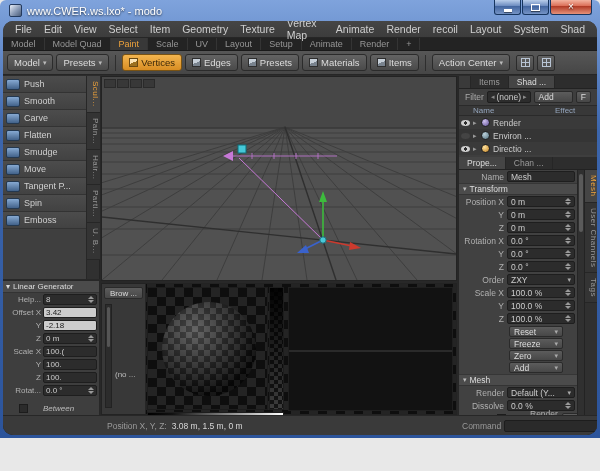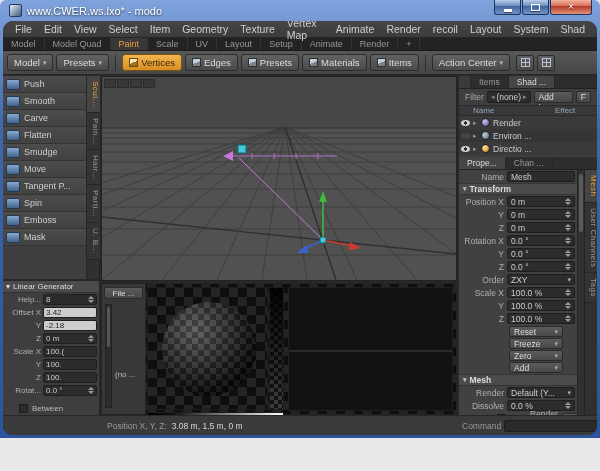--- a/index.html
+++ b/index.html
@@ -109,21 +109,21 @@
   .flab { width:48px; flex:none; text-align:right; font-size:8.5px; color:#b0b0b0; padding-right:3px; }
   .fwell { flex:1; display:flex; align-items:center; background:#2c2c2c; border:1px solid #1e1e1e;
            border-radius:2px; height:11px; font-size:8.5px; color:#ccc; padding:0 3px; }
   .fwell .val { flex:1; white-space:nowrap; overflow:hidden; }
   .spin { display:flex; flex-direction:column; gap:1px; margin-left:2px; }
   .spin i { display:block; width:0; height:0; border-left:3px solid transparent; border-right:3px solid transparent; }
   .spin .up { border-bottom:3px solid #9a9a9a; }
   .spin .dn { border-top:3px solid #9a9a9a; }
   .dd { font-size:7px; color:#aaa; }
   .sect { height:12px; display:flex; align-items:center; gap:3px; background:#4b4b4b; border-top:1px solid #363636;
-          border-bottom:1px solid #343434; font-size:8.5px; color:#ddd; padding:0 4px;font-weight:bold; }
+          border-bottom:1px solid #343434; font-size:8.5px; color:#ddd; padding:0 4px; }
   .sect .tri2 { font-size:7px; color:#bbb; }
   .abtn { height:11px; margin:1px 14px 1px 50px; display:flex; align-items:center; font-size:8.5px; color:#ddd;
           background:linear-gradient(#5c5c5c,#474747); border:1px solid #2a2a2a; border-radius:2px; padding:0 4px; }
   .abtn .dd { margin-left:auto; }
   .cb { width:9px; height:9px; background:#2b2b2b; border:1px solid #1c1c1c; flex:none;
         font-size:7px; line-height:9px; text-align:center; color:transparent; }
   .cb.on { background:#e79a34; color:#3c2808; }
   .more-btn { margin-left:auto; font-size:8px; color:#ccc; background:linear-gradient(#5c5c5c,#474747);
               border:1px solid #2a2a2a; border-radius:2px; padding:0 3px; height:11px; line-height:11px; }
 
@@ -135,21 +135,21 @@
   .lg-panel { position:absolute; left:0; top:204px; width:97px; bottom:20px; background:#3e3e3e;
               border-right:1px solid #272727; border-top:1px solid #272727; display:flex; flex-direction:column; }
   .lg-head { height:12px; background:#4b4b4b; display:flex; align-items:center; gap:3px; font-size:8px; color:#ddd;
              border-bottom:1px solid #333; padding:0 3px; }
   .lgrow { height:13px; display:flex; align-items:center; padding:0 2px; }
   .lglab { width:38px; flex:none; text-align:right; font-size:8px; color:#b0b0b0; padding-right:2px; }
   .lgwell { flex:1; display:flex; align-items:center; background:#2c2c2c; border:1px solid #1e1e1e; border-radius:2px;
             height:11px; font-size:8px; color:#ccc; padding:0 2px; }
   .lgwell.lit { background:#cdcdcd; color:#222; }
   .lgwell .val { flex:1; overflow:hidden; white-space:nowrap; }
-  .lg-cbrow { height:13px; display:flex; align-items:center; gap:4px; padding:0 4px 0 16px; font-size:8px; color:#bbb; }
+  .lg-cbrow { height:13px; display:flex; align-items:center; gap:15px; padding:0 4px 0 16px; font-size:8px; color:#bbb;font-style:italic; }
   .lg-spacer { flex:1; }
 
   
   .bottom-center { position:absolute; left:98px; top:207px; width:356px; bottom:20px; background:#303030;
                    border:1px solid #232323; }
   .tex-list { position:absolute; left:0; top:0; width:44px; bottom:0; background:#383838; border-right:1px solid #262626; }
   .browse-btn { margin:3px 2px; height:12px; display:flex; align-items:center; justify-content:center; font-size:8px;
                 color:#ddd; background:linear-gradient(#5c5c5c,#474747); border:1px solid #2a2a2a; border-radius:2px; }
   .tex-scroll { position:absolute; left:3px; top:20px; bottom:6px; width:7px; background:#2c2c2c; border:1px solid #222; }
   .tex-thumb { position:absolute; left:1px; right:1px; top:2px; height:40px; background:#555; border-radius:3px; }
@@ -312,24 +312,20 @@
             <span class="tool-ic"></span>
             <span class="tool-lb">Tangent P...</span>
           </div>
         <div class="tool">
             <span class="tool-ic"></span>
             <span class="tool-lb">Spin</span>
           </div>
         <div class="tool">
             <span class="tool-ic"></span>
             <span class="tool-lb">Emboss</span>
-          </div>
-        <div class="tool">
-            <span class="tool-ic"></span>
-            <span class="tool-lb">Mask</span>
           </div>
       </div>
 
       <div class="vtabs-left">
         <div class="vtab active">Scul...</div>
         <div class="vtab">Pain...</div>
         <div class="vtab">Hair...</div>
         <div class="vtab">Parti...</div>
         <div class="vtab">U. B...</div>
       </div>
@@ -677,21 +673,21 @@
           </div>
         <div class="lg-spacer"></div>
         <div class="lg-cbrow">
             <span class="cb"></span>
             <span>Between</span>
           </div>
       </div>
 
       <div class="bottom-center checker-big">
         <div class="tex-list">
-          <div class="browse-btn">File ...</div>
+          <div class="browse-btn">Brow ...</div>
           <div class="tex-scroll">
               <div class="tex-thumb"></div>
             </div>
           <div class="none-item">(no ...</div>
         </div>
         <div class="preview checker-big">
           <div class="sphere"></div>
         </div>
         <div class="alpha-strip"></div>
         <div class="grad-bar"></div>

